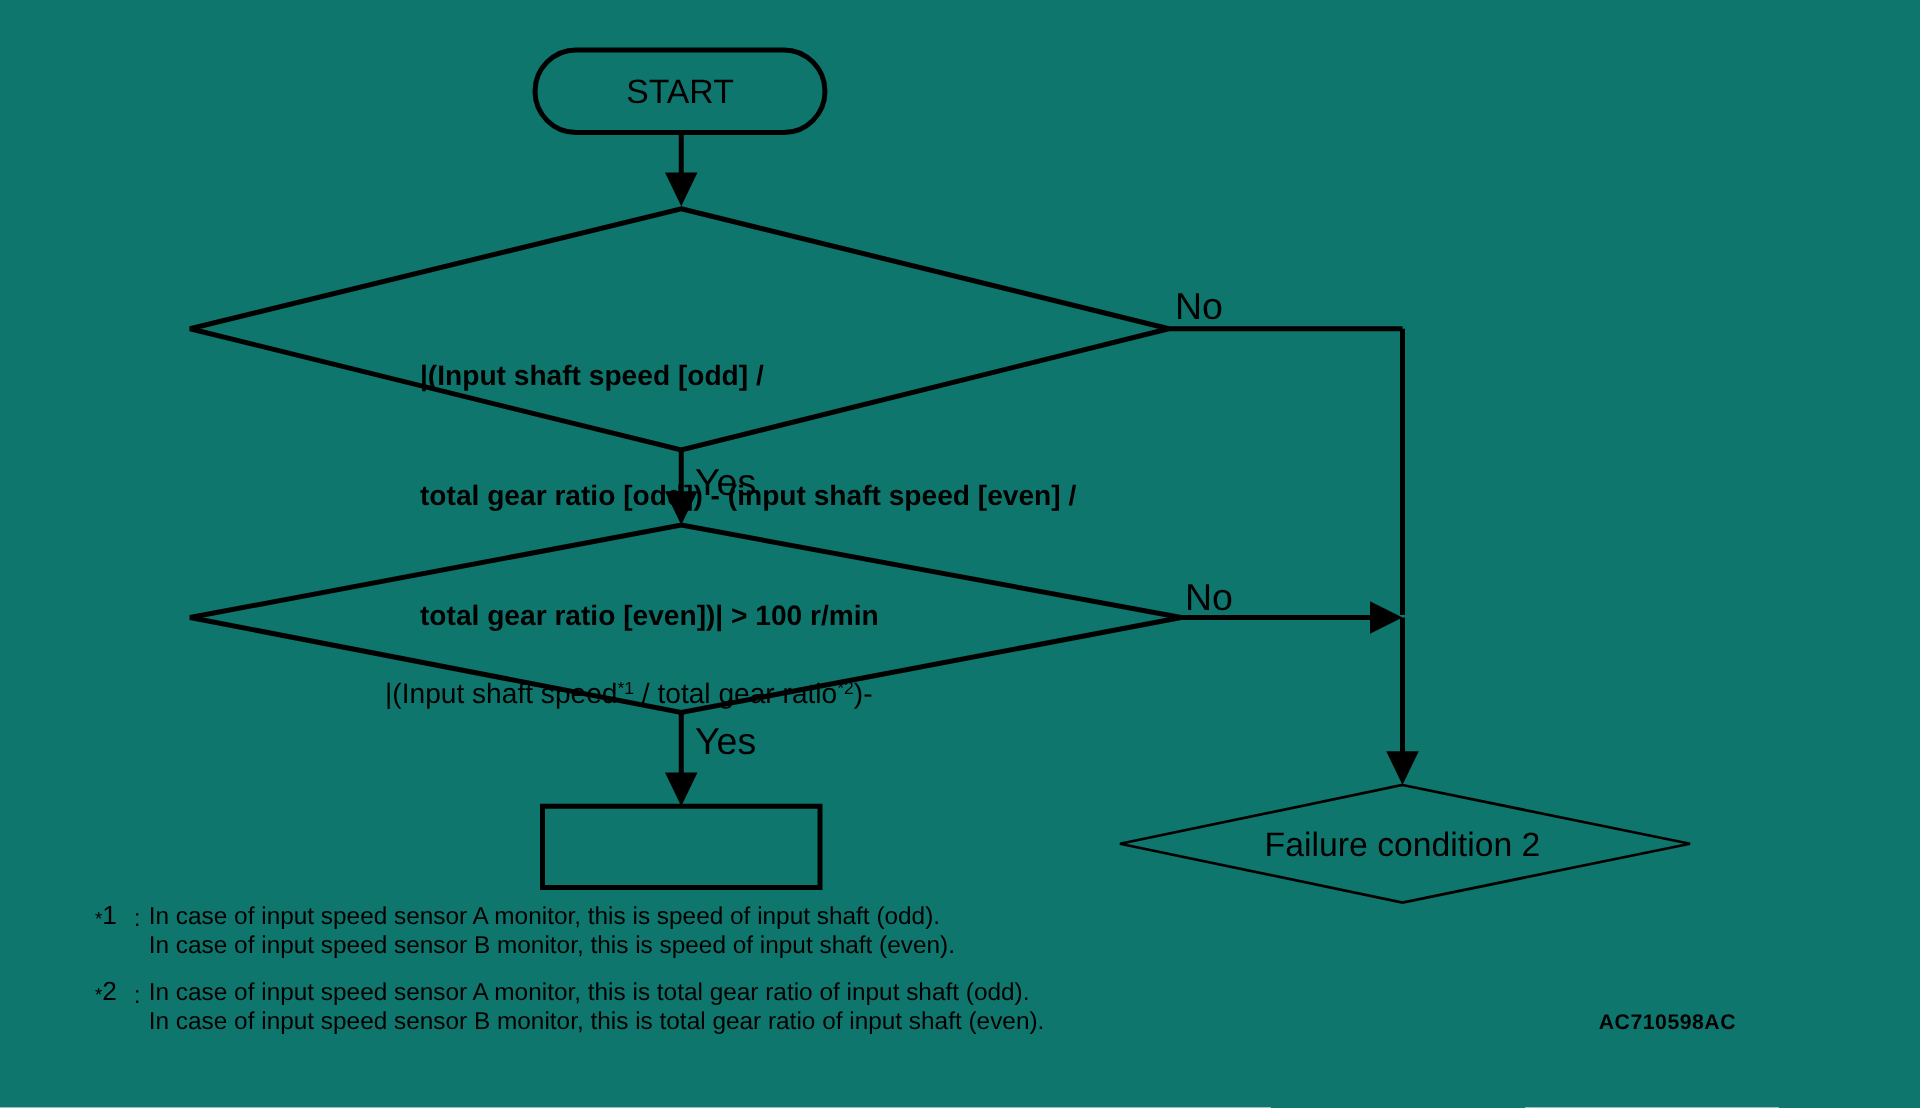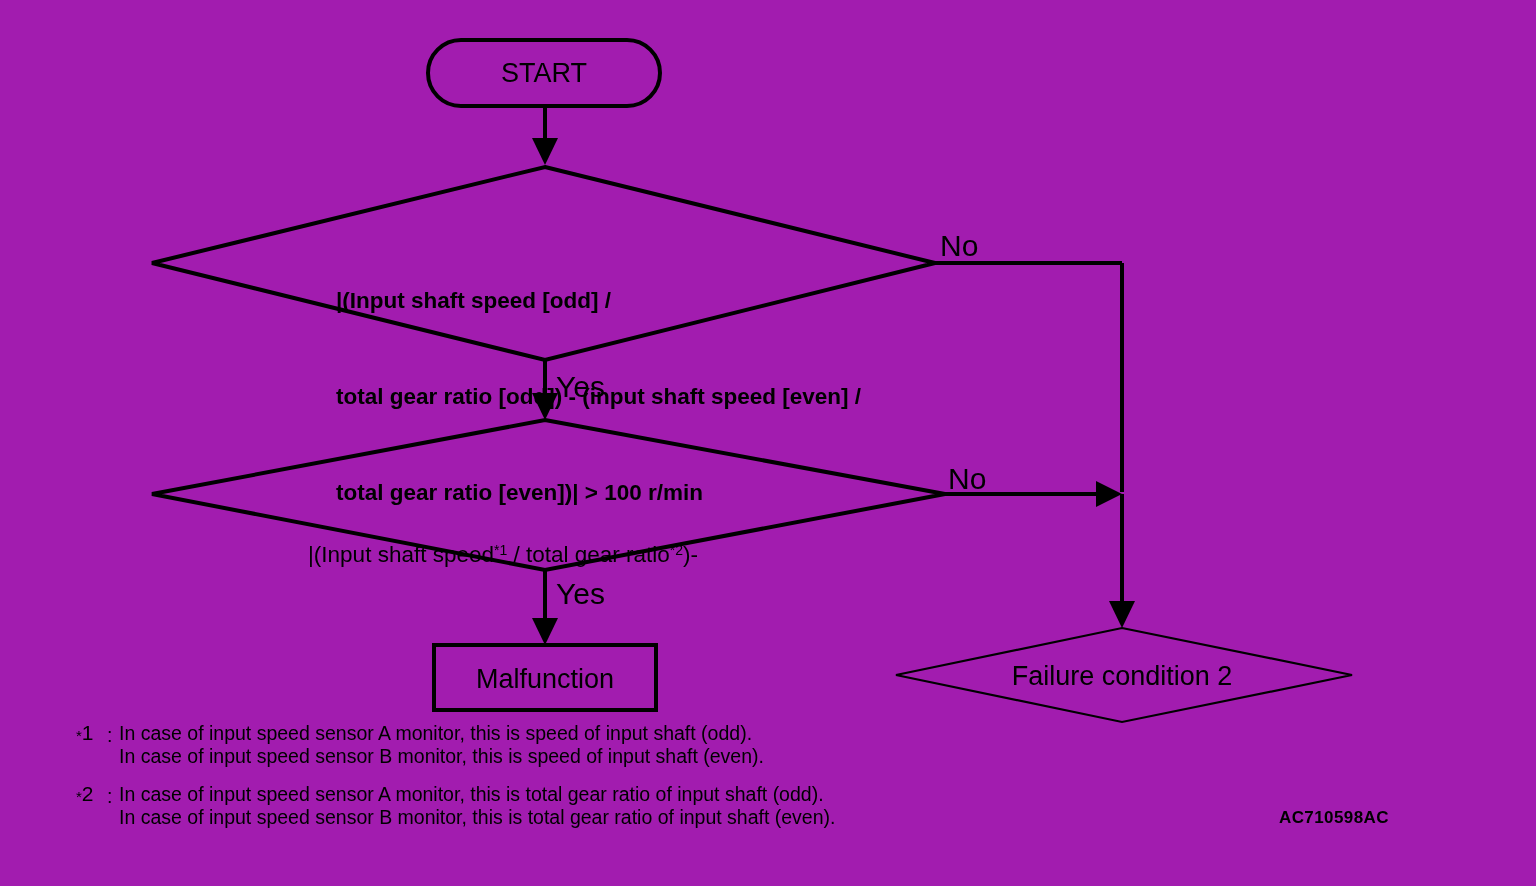--- a/index.html
+++ b/index.html
@@ -9,21 +9,21 @@
     background: #ffffff;
   }
   body {
     font-family: "Liberation Sans", sans-serif;
     color: #000000;
   }
   #page {
     position: relative;
     width: 1536px;
     height: 886px;
-    background: #a21caf;
+    background: #0f766e;
     overflow: hidden;
   }
   #flow-svg {
     position: absolute;
     left: 0;
     top: 0;
     width: 1536px;
     height: 886px;
   }
   .shape-stroke {
@@ -120,21 +120,20 @@
   <div class="txt branch-label" style="left:940px; top:229px;">No</div>
   <div class="txt branch-label" style="left:556px; top:370px;">Yes</div>
 
   <div class="txt cond-text" style="left:308px; top:470px;">
     <div><span>|(Input shaft speed</span><span class="sup">*1</span><span> / total gear ratio</span><span class="sup">*2</span><span>)-</span></div>
   </div>
 
   <div class="txt branch-label" style="left:948px; top:462px;">No</div>
   <div class="txt branch-label" style="left:556px; top:577px;">Yes</div>
 
-  <div class="txt node-label" style="left:434px; top:664px; width:222px;">Malfunction</div>
 
   <div class="txt node-label" style="left:992px; top:661px; width:260px;">Failure condition 2</div>
 
   <div class="fn-marker" style="left:76px; top:721px;"><span class="ast">*</span><span class="num">1</span></div>
   <div class="txt footnote" style="left:107px; top:724px;">:</div>
   <div class="txt footnote" style="left:119px; top:722px;">
     <div>In case of input speed sensor A monitor, this is speed of input shaft (odd).</div>
     <div>In case of input speed sensor B monitor, this is speed of input shaft (even).</div>
   </div>
 

